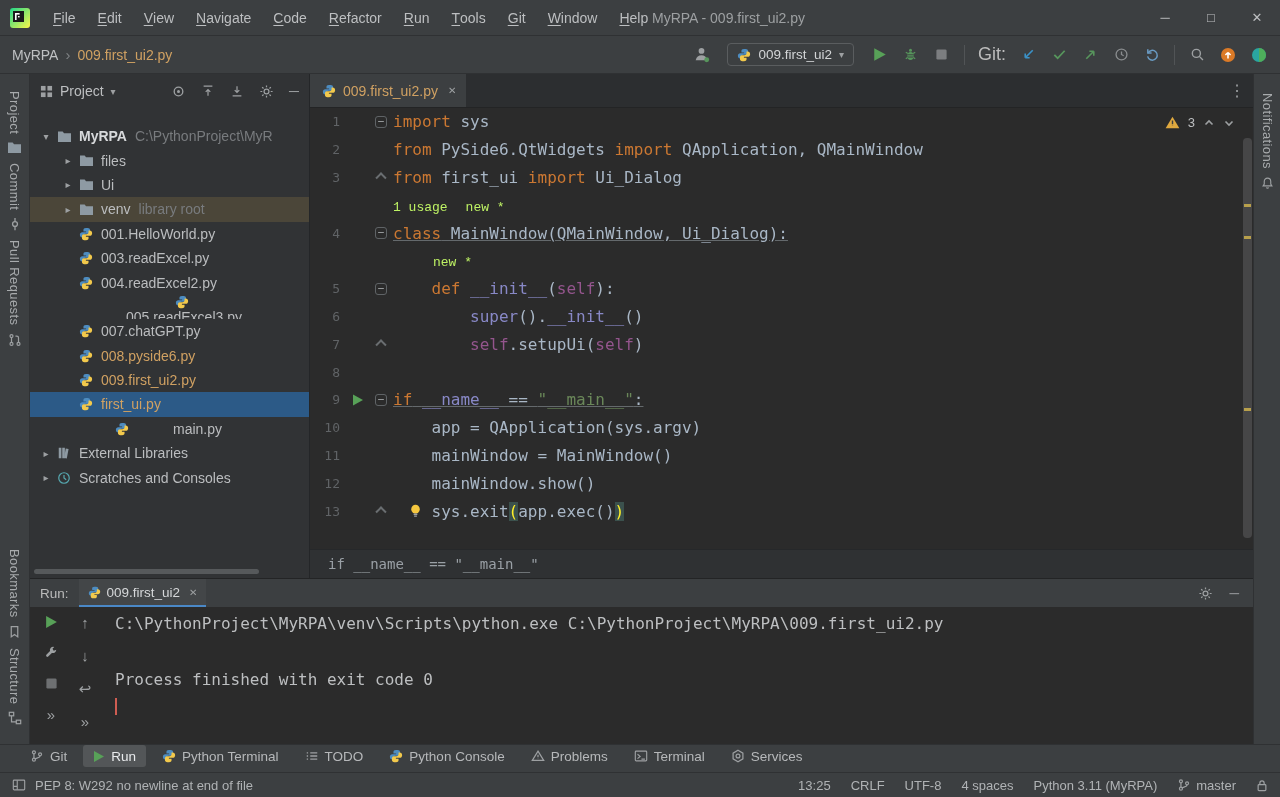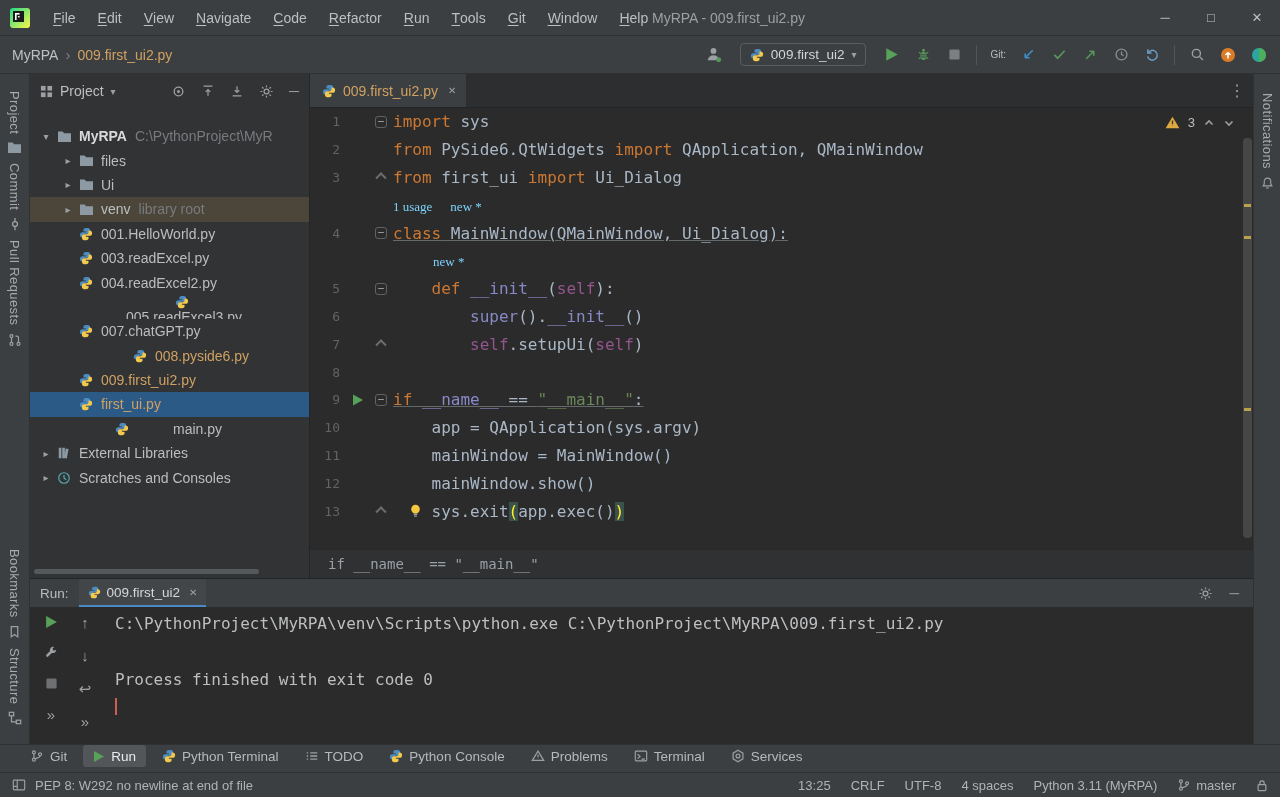--- a/index.html
+++ b/index.html
@@ -29,21 +29,21 @@
     border-bottom:1px solid #2f3133; display:flex; align-items:center; padding:0 12px; }
   .tb-left { display:flex; align-items:center; gap:7px; color:#bfc1c3; }
   .crumb-sep { color:#7f8284; font-size:15px; }
   .crumb-file { color:#D0A162; }
   .tb-right { margin-left:auto; display:flex; align-items:center; gap:13px; }
   .tbicon { width:18px; height:18px; display:inline-flex; align-items:center; justify-content:center; }
   .runbox { display:flex; align-items:center; gap:7px; border:1px solid #5a5d5f; border-radius:4px;
     padding:3px 9px; font-size:13.5px; color:#d3d5d7; margin:0 4px; }
   .dd { color:#9da0a2; font-size:10px; }
   .vsep { width:1px; height:20px; background:#515456; }
-  .gitlabel { color:#bbb; font-size:10px; }
+  .gitlabel { color:#bbb; font-size:18px; }
 
   
   #stripe-left { position:absolute; left:0; top:74px; width:30px; height:670px; background:#3c3f41;
     border-right:1px solid #2f3133; display:flex; flex-direction:column; align-items:center; padding:8px 0 10px; }
   #stripe-right { position:absolute; right:0; top:74px; width:27px; height:670px; background:#3c3f41;
     border-left:1px solid #2f3133; display:flex; flex-direction:column; align-items:center; padding:10px 0; }
   .stripe-bottom { margin-top:auto; }
   .stripe-btn { display:flex; flex-direction:column; align-items:center; gap:7px; margin:9px 0; }
   .vtext { writing-mode:vertical-rl; font-size:13px; color:#a8abad; letter-spacing:.4px; white-space:nowrap; }
 
@@ -77,21 +77,21 @@
   .gut { width:49px; flex:none; position:relative; height:100%; }
   .grun { position:absolute; left:8px; top:50%; transform:translateY(-50%); }
   .fm { position:absolute; right:6px; top:50%; transform:translateY(-50%); width:12px; height:12px;
     border:1px solid #5f6366; border-radius:3px; color:#9da0a2; font-size:11px; line-height:9px; text-align:center; }
   .fe { position:absolute; right:8px; top:50%; width:8px; height:8px;
     border-right:2px solid #6a6e71; border-top:2px solid #6a6e71; transform:translateY(-40%) rotate(-45deg); }
   .codetext { white-space:pre; }
   .uline { text-decoration:underline; text-decoration-color:#64696c; }
   .tk-k { color:#cc7832; } .tk-p { color:#a9b7c6; } .tk-s { color:#6a8759; }
   .tk-d { color:#8888c6; } .tk-f { color:#94558d; } .tk-b { color:#8888c6; }
-  .tk-h { color:#7dd3fc; font-size:13px; font-family:Liberation Serif, serif; }
+  .tk-h { color:#bef264; font-size:13px; font-family:Liberation Mono, monospace; }
   .tk-h + .tk-h { margin-left:18px; }
   .tk-m { background:#3b514d; color:#ffef28; }
   .bulb { position:absolute; left:99px; top:50%; transform:translateY(-50%); }
   .warnwidget { position:absolute; top:7px; right:18px; display:flex; align-items:center; gap:8px;
     font-size:13px; color:#bdbfc1; font-family:"Liberation Sans",sans-serif; z-index:3; }
   .vscrollbar { position:absolute; right:1px; top:30px; width:9px; height:400px;
     background:rgba(168,170,172,.22); border-radius:4px; }
   .smark { position:absolute; right:2px; width:7px; height:3px; background:#b8a04c; }
   .crumbs { position:absolute; left:0; right:0; bottom:0; height:29px; background:#2f3133;
     border-top:1px solid #26282a; display:flex; align-items:center; padding-left:18px;
@@ -476,21 +476,21 @@
       <div class="trow" style="padding-left: 30px;">
         <span class="tchev"></span>
         <span class="ticon">
           <svg width="14" height="14" viewBox="0 0 16 16">
             <path d="M8 1c-2.3 0-2.9 1-2.9 2.2V5h3v.9H3.7C2.2 5.9 1 7 1 8.9 1 10.8 2.2 12 3.7 12h1.4V9.9c0-1.3 1.1-2.3 2.4-2.3h2.9c1.2 0 2.2-1 2.2-2.2V3.2C12.6 2 11.5 1 10 1H8z" fill="#4D8CC0"></path>
             <path d="M8 15c2.3 0 2.9-1 2.9-2.2V11h-3v-.9h4.4c1.5 0 2.7-1.1 2.7-3 0-1.9-1.2-3.1-2.7-3.1h-1.4v2.1c0 1.3-1.1 2.3-2.4 2.3H5.6c-1.2 0-2.2 1-2.2 2.2v2.2C3.4 14 4.5 15 6 15h2z" fill="#F2C94C"></path>
           </svg>
         </span>
         <span class="tlabel">007.chatGPT.py</span>
       </div>
-      <div class="trow" style="padding-left: 30px; justify-content: center;">
+      <div class="trow" style="padding-left: 30px;">
         <span class="tchev"></span>
         <span class="ticon">
           <svg width="14" height="14" viewBox="0 0 16 16">
             <path d="M8 1c-2.3 0-2.9 1-2.9 2.2V5h3v.9H3.7C2.2 5.9 1 7 1 8.9 1 10.8 2.2 12 3.7 12h1.4V9.9c0-1.3 1.1-2.3 2.4-2.3h2.9c1.2 0 2.2-1 2.2-2.2V3.2C12.6 2 11.5 1 10 1H8z" fill="#4D8CC0"></path>
             <path d="M8 15c2.3 0 2.9-1 2.9-2.2V11h-3v-.9h4.4c1.5 0 2.7-1.1 2.7-3 0-1.9-1.2-3.1-2.7-3.1h-1.4v2.1c0 1.3-1.1 2.3-2.4 2.3H5.6c-1.2 0-2.2 1-2.2 2.2v2.2C3.4 14 4.5 15 6 15h2z" fill="#F2C94C"></path>
           </svg>
         </span>
         <span class="tlabel c-orange">008.pyside6.py</span>
       </div>
       <div class="trow" style="padding-left: 30px;">

